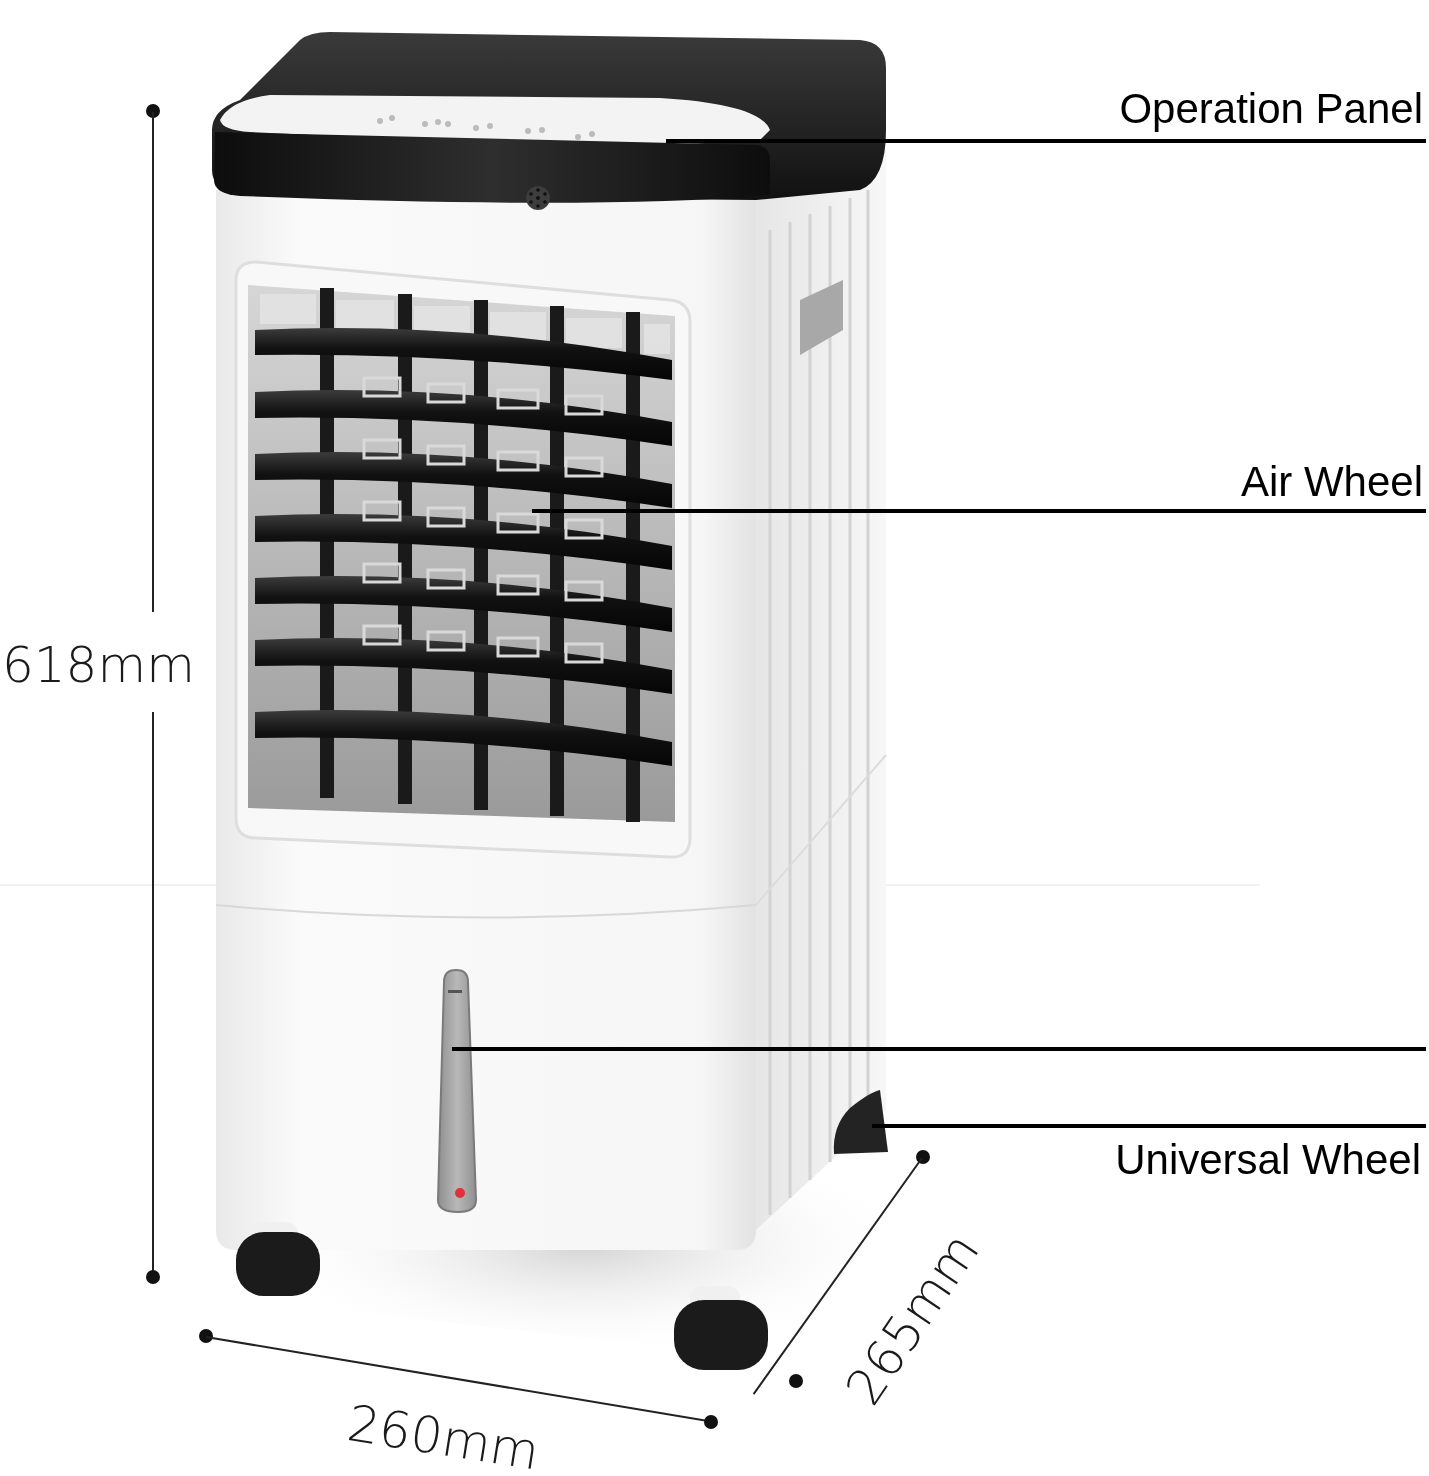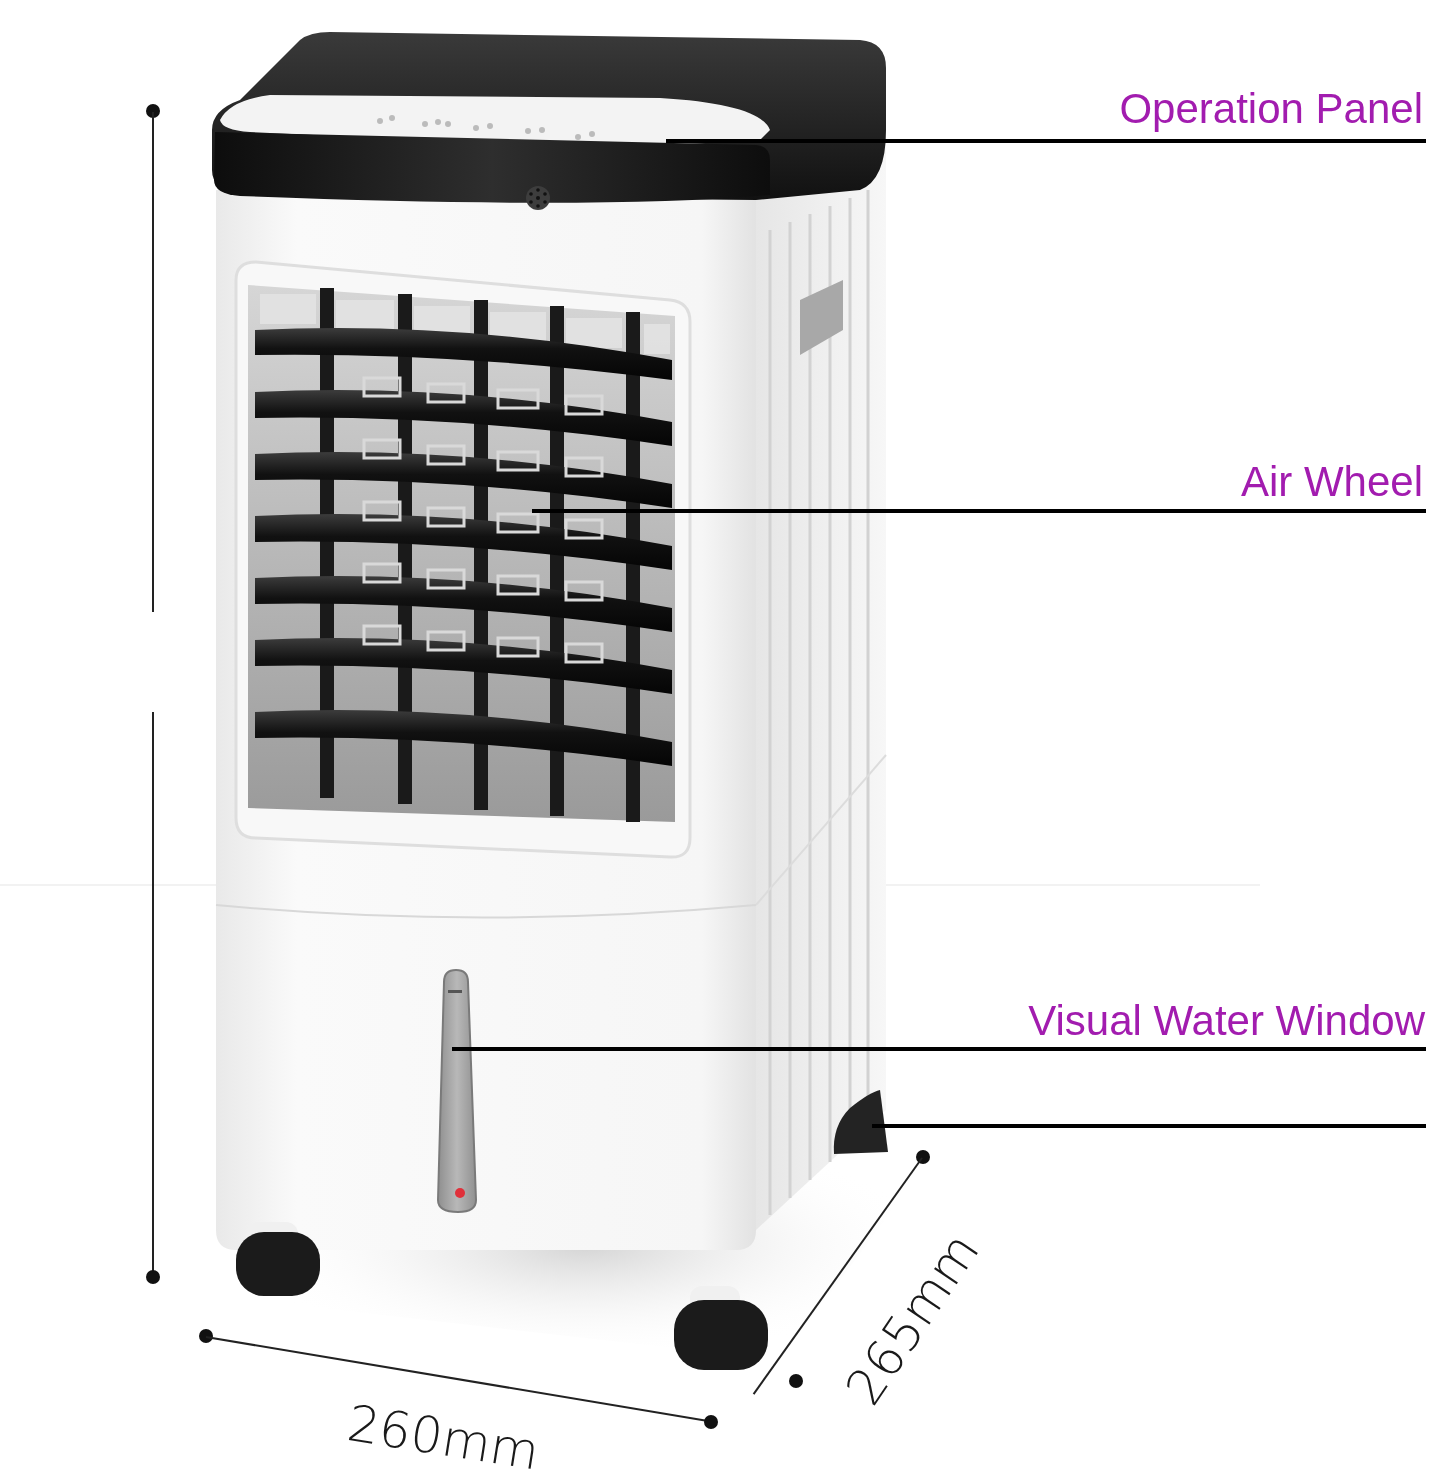--- a/index.html
+++ b/index.html
@@ -1,19 +1,19 @@
 <!DOCTYPE html>
 <html><head>
 <meta charset="utf-8">
 <style>
   html, body { margin:0; padding:0; background:#ffffff; }
   body { width:1429px; height:1476px; position:relative; overflow:hidden;
          font-family:"Liberation Sans", sans-serif; color:#000; }
   .abs { position:absolute; }
-  .label { position:absolute; font-size:42px; line-height:1; white-space:nowrap; color:#a21caf; text-align:right; }
+  .label { position:absolute; font-size:42px; line-height:1; white-space:nowrap; color:#000000; text-align:right; }
   .leader { position:absolute; height:4px; background:#000; }
   .dim-text { position:absolute; font-size:50px; line-height:1; white-space:nowrap; color:#1a1a1a; font-family:"DejaVu Sans", sans-serif; font-weight:300; }
   .dot { position:absolute; width:14px; height:14px; border-radius:50%; background:#111; }
   .dimline { position:absolute; background:#222; height:2px; transform-origin:0 50%; }
   .floor-band { position:absolute; left:0; top:884px; width:1260px; height:2px; background:#f2f2f2; }
 </style>
 </head>
 <body>
 
 <div style="position:absolute;left:0;top:0;width:1429px;height:1476px;">
@@ -186,35 +186,36 @@
       <rect x="690" y="1286" width="50" height="30" rx="12" fill="#f0f0f0"></rect>
       <rect x="674" y="1300" width="94" height="70" rx="30" fill="#1b1b1b"></rect>
       <path d="M850,1108 Q870,1092 880,1090 L888,1152 L834,1154 Q832,1126 850,1108 Z" fill="#232323"></path>
     </g>
   </svg>
 
   <div class="dot" style="left:146px;top:104px;"></div>
   <div class="abs" style="left:152px;top:112px;width:2px;height:500px;background:#222;"></div>
   <div class="abs" style="left:152px;top:712px;width:2px;height:562px;background:#222;"></div>
   <div class="dot" style="left:146px;top:1270px;"></div>
+  <div class="dim-text" style="left:2px;top:640px;">618mm</div>
 
   <div class="dot" style="left:199px;top:1329px;"></div>
   <div class="dimline" style="left:206px;top:1336px;width:512px;transform:rotate(9.5deg);"></div>
   <div class="dot" style="left:704px;top:1415px;"></div>
   <div class="dim-text" style="left:352px;top:1398px;transform:rotate(9deg);transform-origin:0 0;">260mm</div>
 
   <div class="dot" style="left:916px;top:1150px;"></div>
   <div class="dimline" style="left:922px;top:1157px;width:290px;transform:rotate(125.5deg);"></div>
   <div class="dot" style="left:789px;top:1374px;"></div>
   <div class="dim-text" style="left:838px;top:1385px;transform:rotate(-56deg);transform-origin:0 0;">265mm</div>
 
   <div class="label" style="right:6px;top:88px;">Operation Panel</div>
   <div class="leader" style="left:666px;top:139px;width:760px;"></div>
 
   <div class="label" style="right:6px;top:461px;">Air Wheel</div>
   <div class="leader" style="left:532px;top:509px;width:894px;"></div>
 
-  <div class="label" style="right:4px;top:1000px;">Visual Water Window</div>
   <div class="leader" style="left:452px;top:1047px;width:974px;"></div>
 
   <div class="leader" style="left:872px;top:1124px;width:554px;"></div>
+  <div class="label" style="right:8px;top:1139px;">Universal Wheel</div>
 
 </div>
 
 </body></html>

